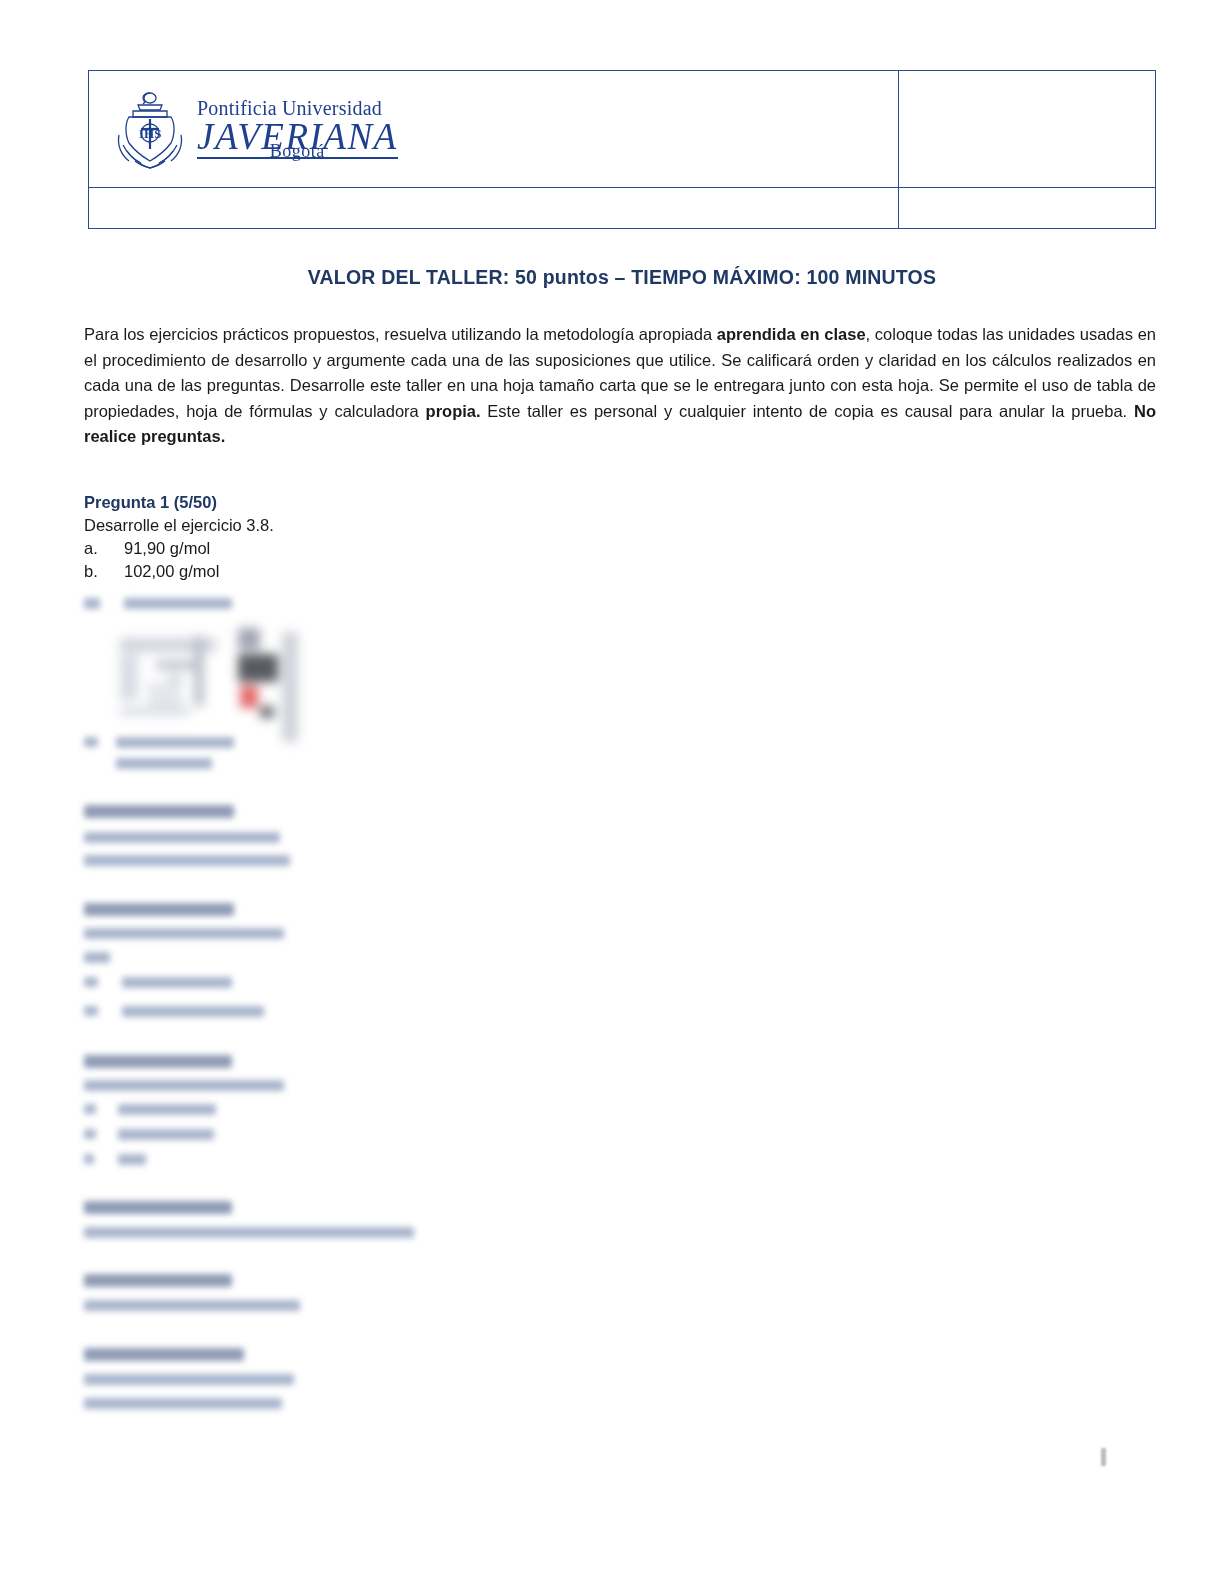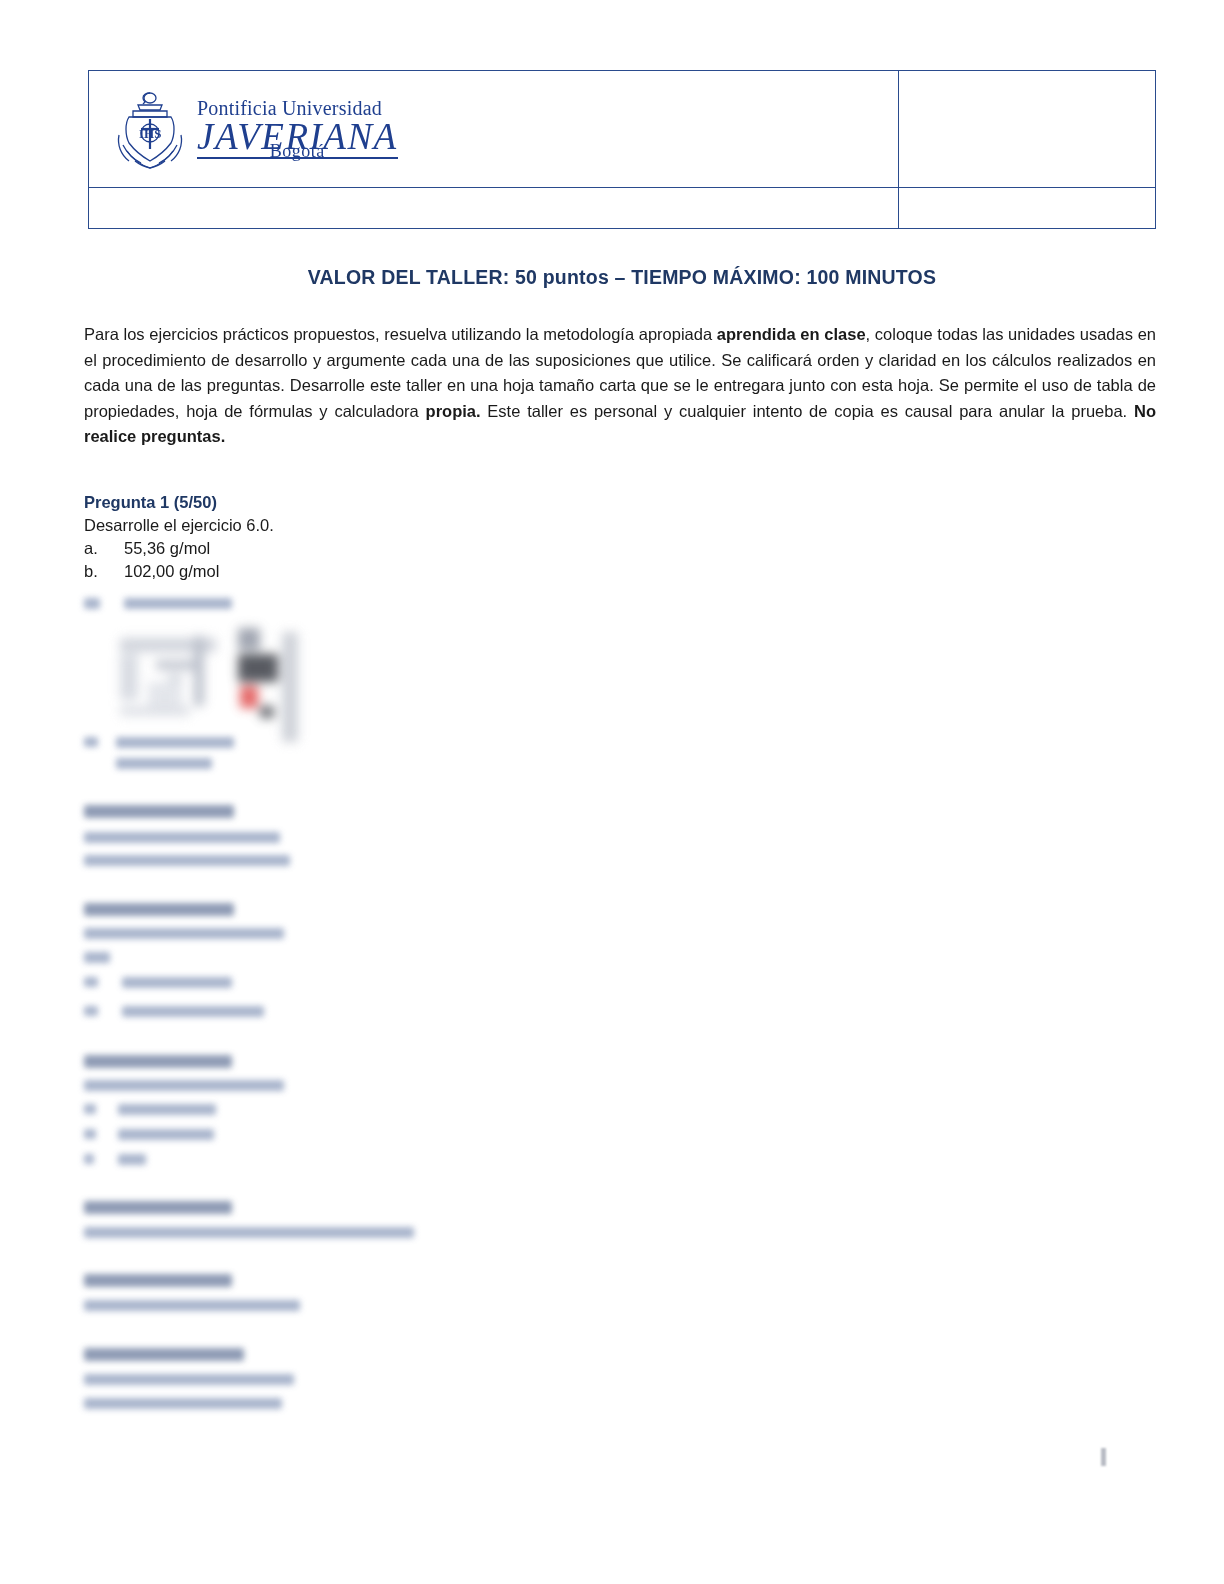--- a/index.html
+++ b/index.html
@@ -221,24 +221,24 @@
     </table>
 
   <div class="doc-title">VALOR DEL TALLER: 50 puntos – TIEMPO MÁXIMO: 100 MINUTOS</div>
 
   <div class="intro">
     <span>Para los ejercicios prácticos propuestos, resuelva utilizando la metodología apropiada </span><b>aprendida en clase</b><span>, coloque todas las unidades usadas en el procedimiento de desarrollo y argumente cada una de las suposiciones que utilice. Se calificará orden y claridad en los cálculos realizados en cada una de las preguntas. Desarrolle este taller en una hoja tamaño carta que se le entregara junto con esta hoja. Se permite el uso de tabla de propiedades, hoja de fórmulas y calculadora </span><b>propia.</b><span> Este taller es personal y cualquier intento de copia es causal para anular la prueba. </span><b>No realice preguntas.</b>
   </div>
 
   <div class="q-block" style="top:472px; width:700px;">
     <div class="q-title">Pregunta 1 (5/50)</div>
-    <div>Desarrolle el ejercicio 6.0.</div>
+    <div>Desarrolle el ejercicio 3.8.</div>
     <div class="opt-row">
       <span class="opt-letter">a.</span>
-      <span>55,36 g/mol</span>
+      <span>91,90 g/mol</span>
     </div>
     <div class="opt-row">
       <span class="opt-letter">b.</span>
       <span>102,00 g/mol</span>
     </div>
   </div>
 
   <div class="blur" style="left:0;top:0;width:1224px;height:1584px;">
 
     <div class="blur-line" style="left:84px; top:598px; width:16px; height:11px;"></div>

